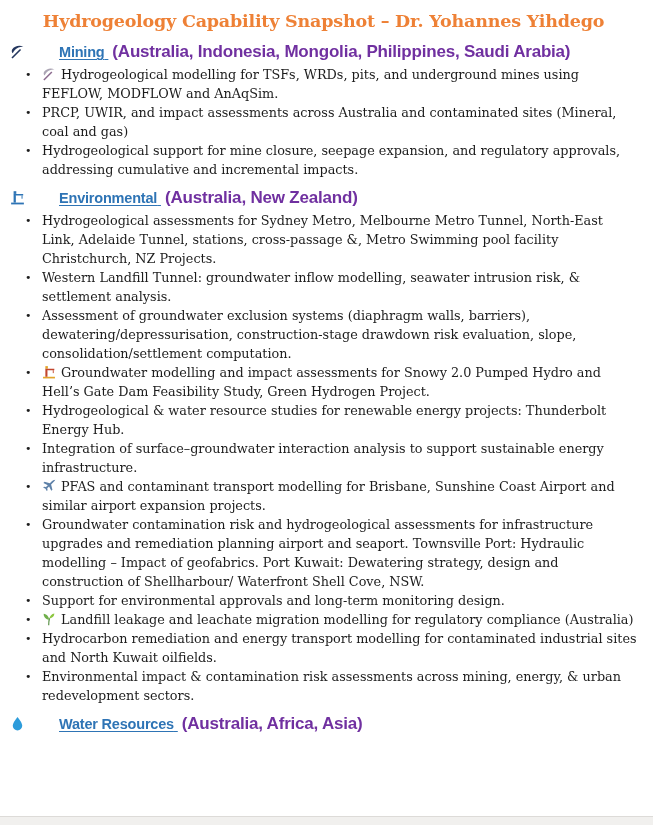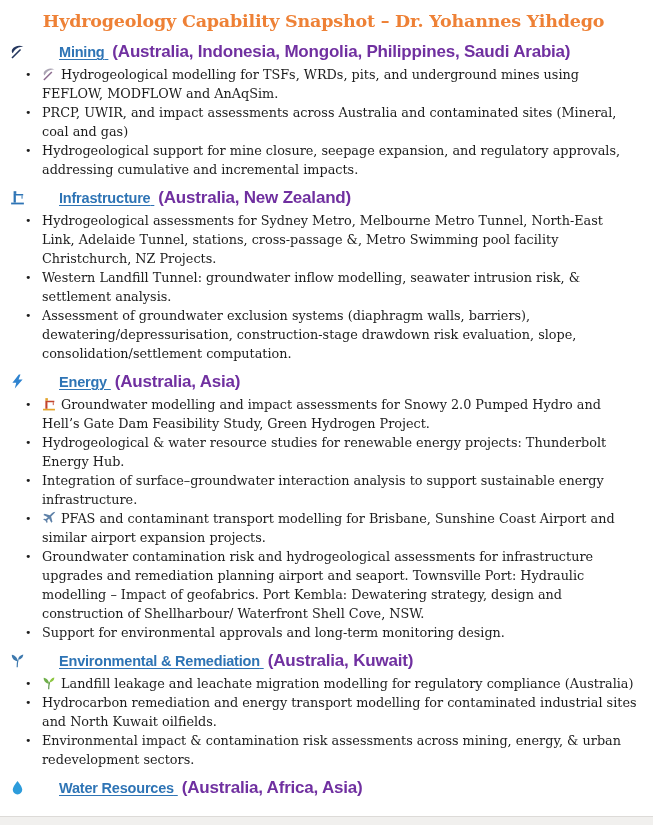--- a/index.html
+++ b/index.html
@@ -85,46 +85,41 @@
   </div>
 
   <div class="section">
     <div class="sec-head">
       <span class="sec-icon h-crane-icon"><svg viewBox="0 0 20 20">
               <rect x="1.5" y="16.8" width="17" height="2.4" fill="currentColor"></rect>
               <rect x="4.8" y="5.2" width="3" height="11.6" fill="currentColor"></rect>
               <path d="M4.8 5.2 H17.6 V7.4 H7.8 Z" fill="currentColor"></path>
               <rect x="15.4" y="7.4" width="1.3" height="4.2" fill="currentColor"></rect>
               <rect x="4.8" y="1.6" width="3.6" height="3.6" fill="currentColor"></rect>
-            </svg></span><span class="sec-title">Infrastructure</span><span class="sec-loc">(Australia, New Zealand)</span>
+            </svg></span><span class="sec-title">Environmental</span><span class="sec-loc">(Australia, New Zealand)</span>
     </div>
     <ul class="bullets">
   <li class="bullet">
     <span class="marker">•</span>
     <span class="btext">Hydrogeological assessments for Sydney Metro, Melbourne Metro Tunnel, North-East Link, Adelaide Tunnel, stations, cross-passage &amp;, Metro Swimming pool facility Christchurch, NZ Projects.</span>
   </li>
 
   <li class="bullet">
     <span class="marker">•</span>
     <span class="btext">Western <span class="sp">Landfill</span> Tunnel: groundwater inflow modelling, seawater intrusion risk, &amp; settlement analysis.</span>
   </li>
 
   <li class="bullet">
     <span class="marker">•</span>
     <span class="btext">Assessment of groundwater exclusion systems (diaphragm walls, barriers), dewatering/depressurisation, construction-stage drawdown risk evaluation, slope, consolidation/settlement computation.</span>
   </li>
 </ul>
   </div>
 
   <div class="section">
-    <div class="sec-head">
-      <span class="sec-icon h-bolt-icon"><svg viewBox="0 0 20 20">
-              <path fill="currentColor" d="M11.8 0.8 L3.2 11.6 H8.3 L6.4 19.2 L16.8 7.3 H11.4 L14 0.8 Z"></path>
-            </svg></span><span class="sec-title">Energy</span><span class="sec-loc">(Australia, Asia)</span>
-    </div>
     <ul class="bullets">
   <li class="bullet">
     <span class="marker">•</span>
     <span class="btext"><span class="inline-icon"><svg viewBox="0 0 20 20">
                   <rect x="1.5" y="16.8" width="17" height="2.4" fill="#E2A42B"></rect>
                   <rect x="4.8" y="5.2" width="3" height="11.6" fill="#C2452D"></rect>
                   <path d="M4.8 5.2 H17.6 V7.4 H7.8 Z" fill="#C2452D"></path>
                   <rect x="15.4" y="7.4" width="1.3" height="4.2" fill="#C2452D"></rect>
                   <rect x="4.8" y="1.6" width="3.6" height="3.6" fill="#E2A42B"></rect>
                 </svg></span>Groundwater modelling and impact assessments for Snowy 2.0 Pumped Hydro and Hell’s Gate Dam Feasibility Study, Green Hydrogen Project.</span>
@@ -146,38 +141,31 @@
     <ul class="bullets">
   <li class="bullet">
     <span class="marker">•</span>
     <span class="btext"><span class="inline-icon"><svg viewBox="0 0 20 20">
                   <path fill="#5E81A8" d="M19 1 C17 1.1 14.9 2.2 13.3 3.8 L11.2 5.9 3.6 4 2 5.6 8.3 8.8 5.7 11.4 2.9 10.9 1.6 12.2 5 13.9 6.7 17.3 8 16 7.5 13.2 10.1 10.6 13.3 16.9 14.9 15.3 13 7.7 15.1 5.6 C16.7 4 17.8 2.9 19 1 Z"></path>
                 </svg></span>PFAS and contaminant transport modelling for Brisbane, Sunshine Coast Airport and similar airport expansion projects.</span>
   </li>
 
   <li class="bullet">
     <span class="marker">•</span>
-    <span class="btext">Groundwater contamination risk and hydrogeological assessments for infrastructure upgrades and remediation planning airport and seaport. Townsville Port: Hydraulic modelling – Impact of geofabrics. Port Kembla: Dewatering strategy, design and construction of Shellharbour/ Waterfront Shell Cove, NSW.</span>
+    <span class="btext">Groundwater contamination risk and hydrogeological assessments for infrastructure upgrades and remediation planning airport and seaport. Townsville Port: Hydraulic modelling – Impact of geofabrics. Port Kuwait: Dewatering strategy, design and construction of Shellharbour/ Waterfront Shell Cove, NSW.</span>
   </li>
 
   <li class="bullet">
     <span class="marker">•</span>
     <span class="btext">Support for environmental approvals and long-term monitoring design.</span>
   </li>
 </ul>
   </div>
 
   <div class="section">
-    <div class="sec-head">
-      <span class="sec-icon h-herb-icon"><svg viewBox="0 0 20 20">
-              <path stroke="currentColor" stroke-width="1.6" fill="none" d="M9.6 19 C9.6 14.6 9.9 11.8 10.7 8.9"></path>
-              <path fill="currentColor" d="M10 11 C4.6 10.4 1.9 5.9 2.5 2.4 C6.8 3.2 10 6.5 10 11 Z"></path>
-              <path fill="currentColor" d="M10.7 9 C14.9 8.6 17.8 5.3 17.6 2 C13.8 2.7 11.1 5.4 10.7 9 Z"></path>
-            </svg></span><span class="sec-title">Environmental &amp; Remediation</span><span class="sec-loc">(Australia, Kuwait)</span>
-    </div>
     <ul class="bullets">
   <li class="bullet">
     <span class="marker">•</span>
     <span class="btext"><span class="inline-icon"><svg viewBox="0 0 20 20">
                   <path stroke="#4E8A3A" stroke-width="1.6" fill="none" d="M9.6 19 C9.6 14.6 9.9 11.8 10.7 8.9"></path>
                   <path fill="#6FAF4B" d="M10 11 C4.6 10.4 1.9 5.9 2.5 2.4 C6.8 3.2 10 6.5 10 11 Z"></path>
                   <path fill="#8CC63F" d="M10.7 9 C14.9 8.6 17.8 5.3 17.6 2 C13.8 2.7 11.1 5.4 10.7 9 Z"></path>
                 </svg></span>Landfill leakage and leachate migration modelling for regulatory compliance (Australia)</span>
   </li>
 

